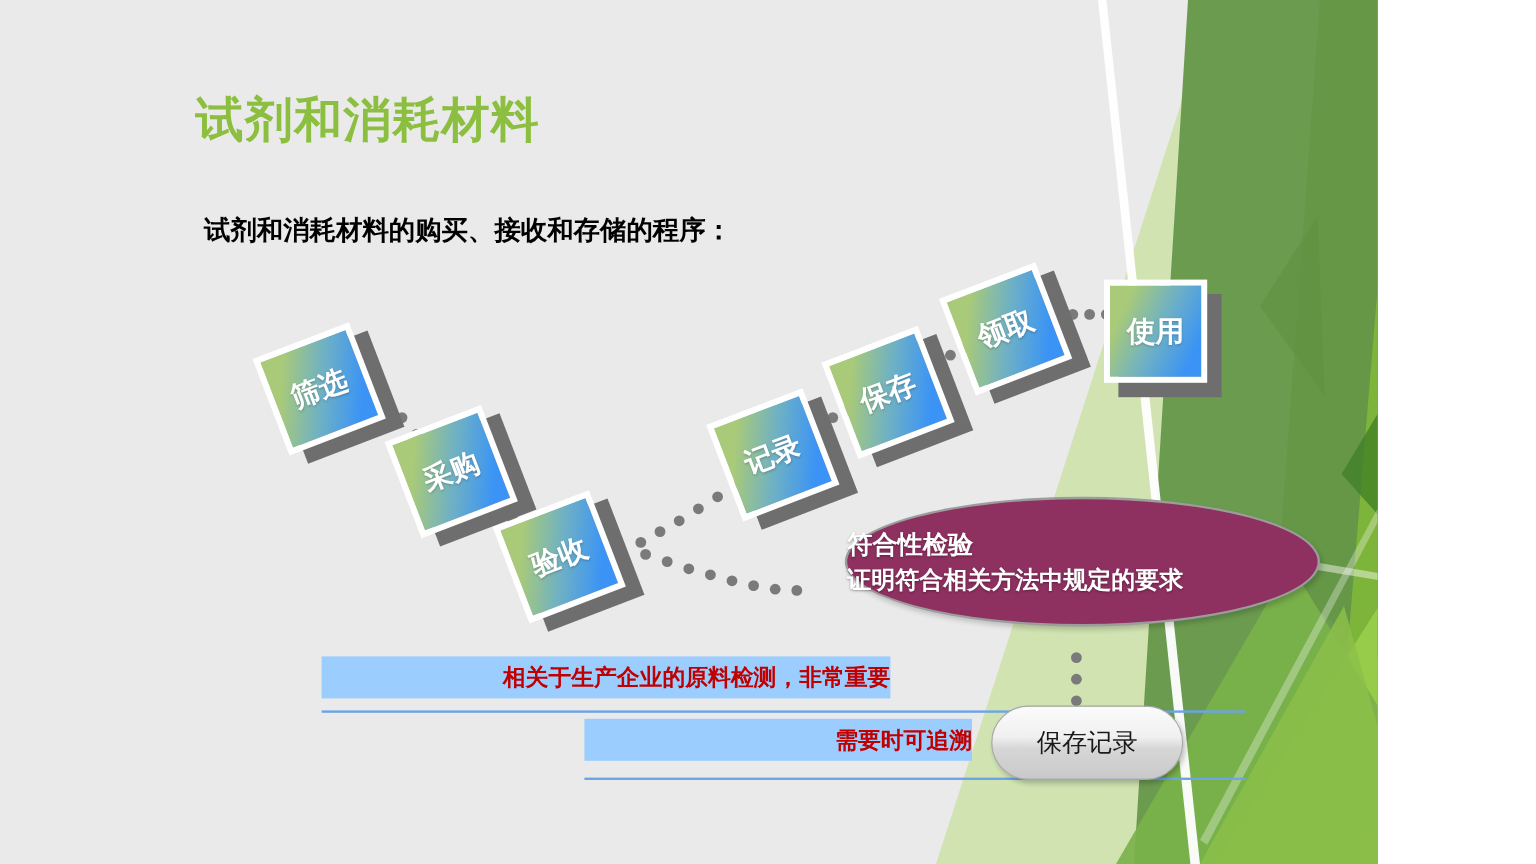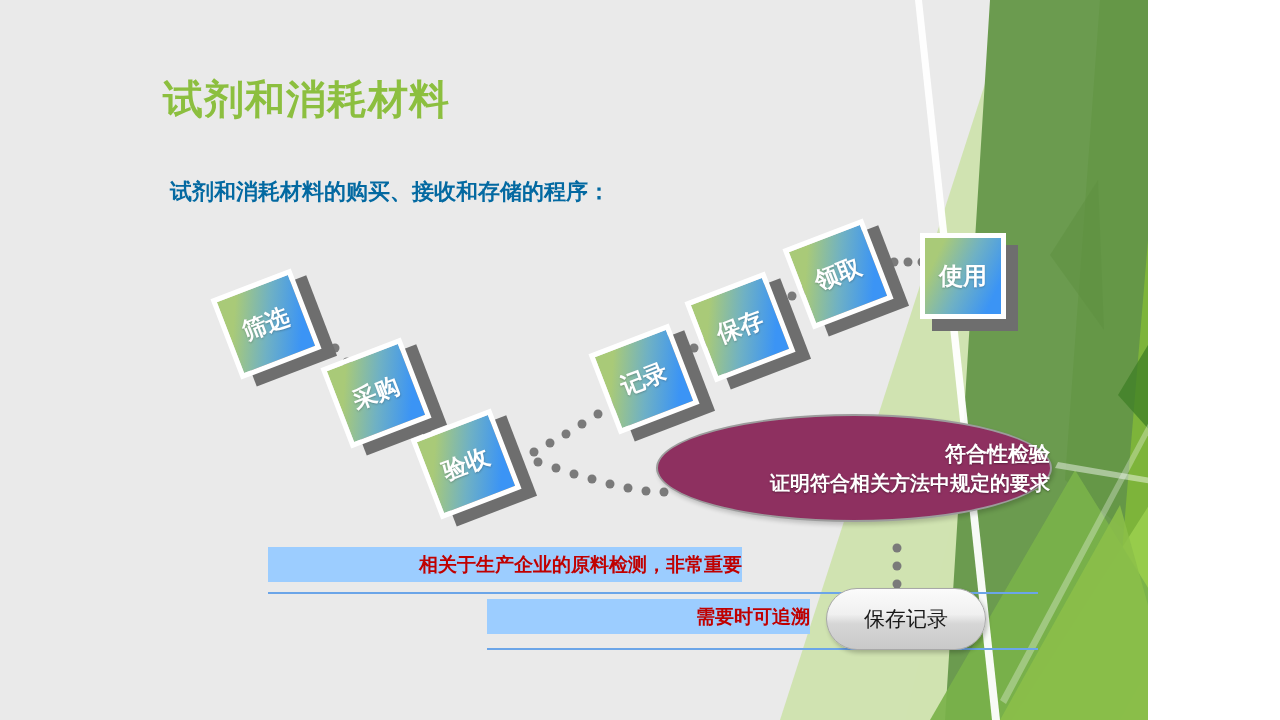--- a/index.html
+++ b/index.html
@@ -34,21 +34,21 @@
     color: #8cbf3f;
     letter-spacing: 1px;
     white-space: nowrap;
   }
   .subtitle {
     position: absolute;
     left: 170px;
     top: 177px;
     font-size: 22px;
     font-weight: bold;
-    color: #0369a1;
+    color: #000000;
     white-space: nowrap;
   }
 
   
   .node {
     position: absolute;
     width: 86px;
     height: 86px;
   }
   .node .shadow {
@@ -77,31 +77,31 @@
     font-weight: bold;
     text-shadow: 0 1px 2px rgba(0,0,0,0.22);
     white-space: nowrap;
     letter-spacing: 0px;
   }
   .rot { transform: rotate(-21deg); }
 
   
   .ellipse {
     position: absolute;
-    left: 656px;
+    left: 704px;
     top: 414px;
     width: 396px;
     height: 108px;
     border-radius: 50%;
     background: #8e3060;
     border: 2px solid #9c9c9c;
     box-sizing: border-box;
     display: flex;
     flex-direction: column;
-    align-items: flex-end;
+    align-items: flex-start;
     justify-content: center;
     box-shadow: 2px 3px 4px rgba(0,0,0,0.18);
   }
   .ellipse .line1 {
     color: #ffffff;
     font-size: 21px;
     font-weight: bold;
     text-shadow: 0 1px 2px rgba(0,0,0,0.35);
     margin-bottom: 2px;
   }

